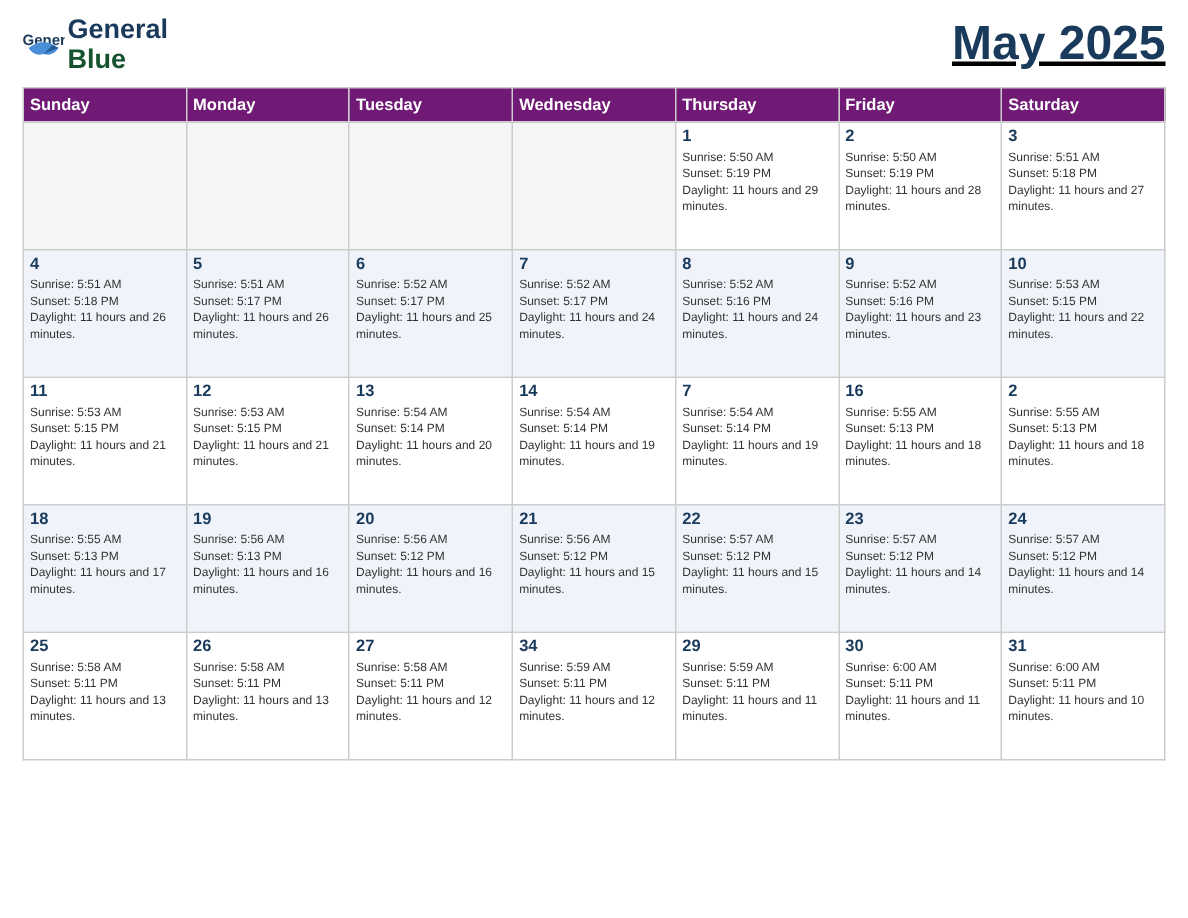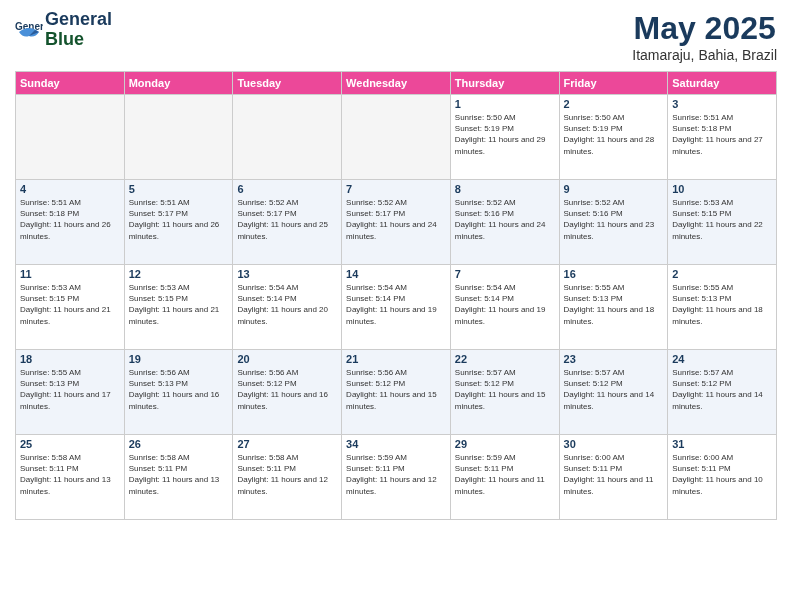--- a/index.html
+++ b/index.html
@@ -32,38 +32,39 @@
     }
     .logo-text span {
       color: #4a90d9;
     }
     .logo-icon {
       width: 28px;
       height: 28px;
       margin-right: 2px;
     }
     .title-block {
-      text-align: center;
+      text-align: left;
+      text-decoration: underline;
     }
     .month-title {
       font-size: 32px;
       font-weight: bold;
       color: #1a3a5c;
     }
     .subtitle {
       font-size: 14px;
       color: #333;
     }
     table {
       width: 100%;
       border-collapse: collapse;
       table-layout: fixed;
     }
     th {
-      background-color: #ec4899;
+      background-color: #701a75;
       color: #fff;
       font-size: 11px;
       font-weight: bold;
       padding: 5px 4px;
       text-align: left;
       border: 1px solid #ccc;
       margin-top: 15px;
     }
     td {
       vertical-align: top;
@@ -103,21 +104,20 @@
         <text x="0" y="14" font-size="10" font-weight="bold" fill="#1a3a5c">General</text>
         <path d="M4 16 Q14 8 24 16 Q20 22 14 20 Q8 22 4 16Z" fill="#4a90d9"></path>
         <path d="M14 20 L20 14 L24 16 Z" fill="#2a5c9a"></path>
       </svg>
       <div>
         <div class="logo-text">General<br><span style="color:#14532d">Blue</span></div>
       </div>
     </div>
     <div class="title-block">
       <div class="month-title">May 2025</div>
-      <div class="subtitle">Itamaraju, Bahia, Brazil</div>
     </div>
   </div>
 
   <table>
     <thead>
       <tr>
         <th>Sunday</th>
         <th>Monday</th>
         <th>Tuesday</th>
         <th>Wednesday</th>

